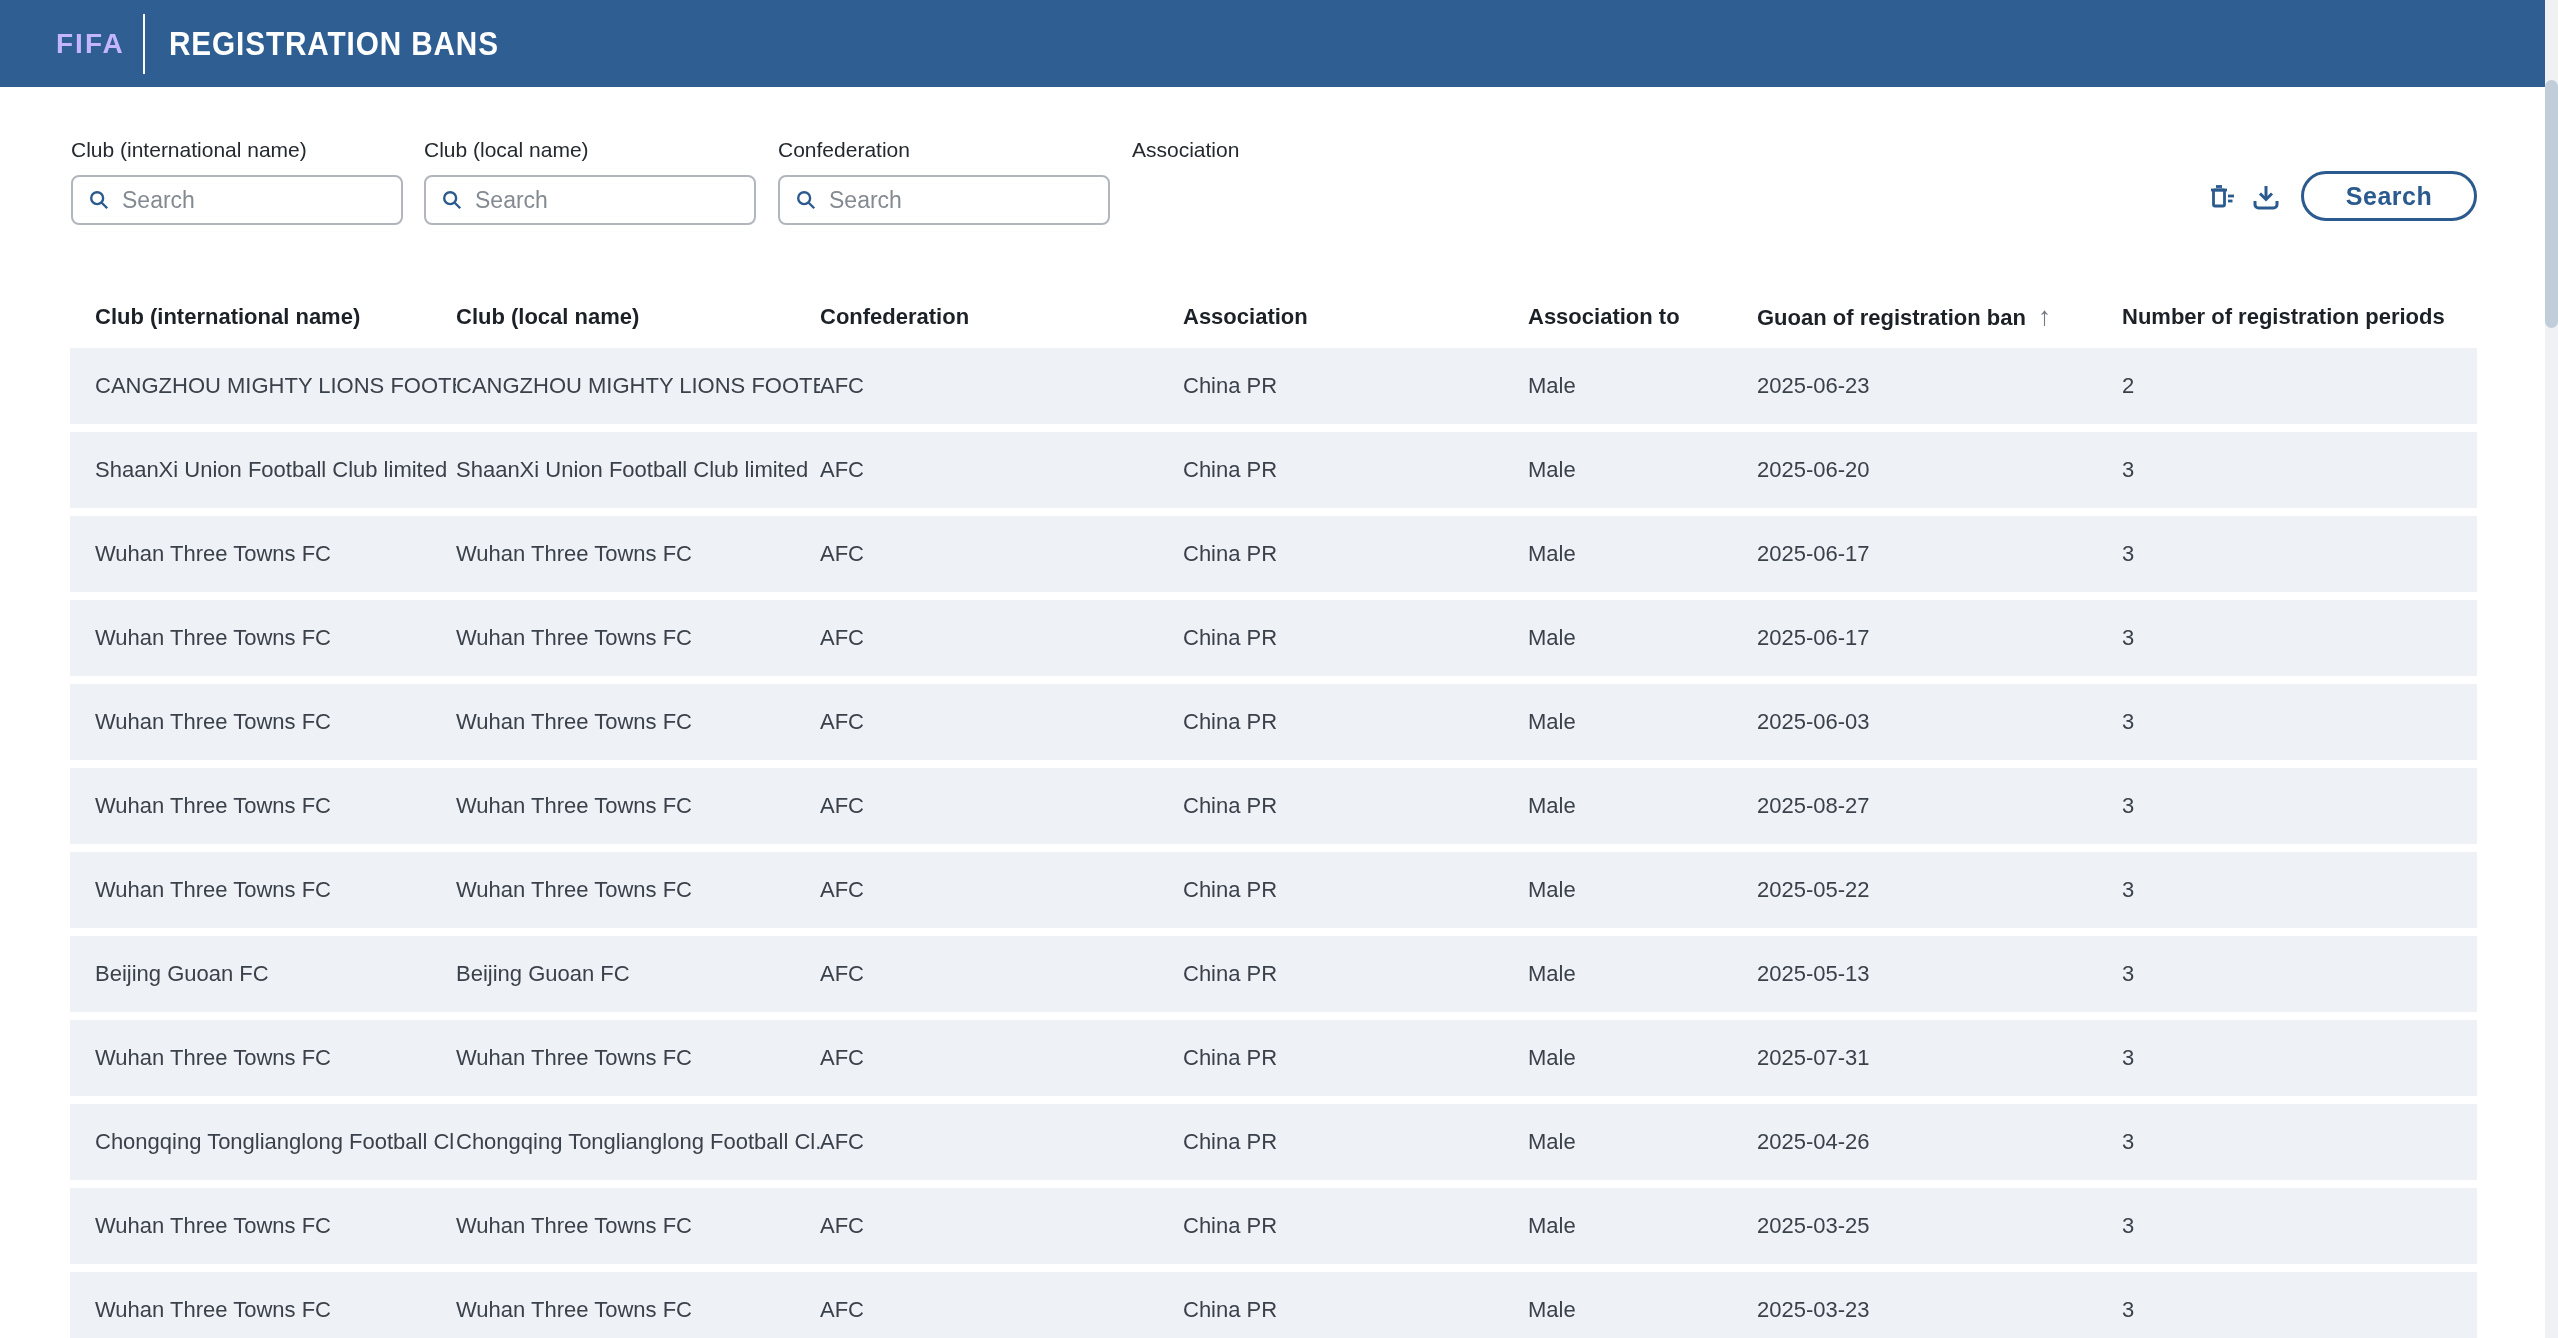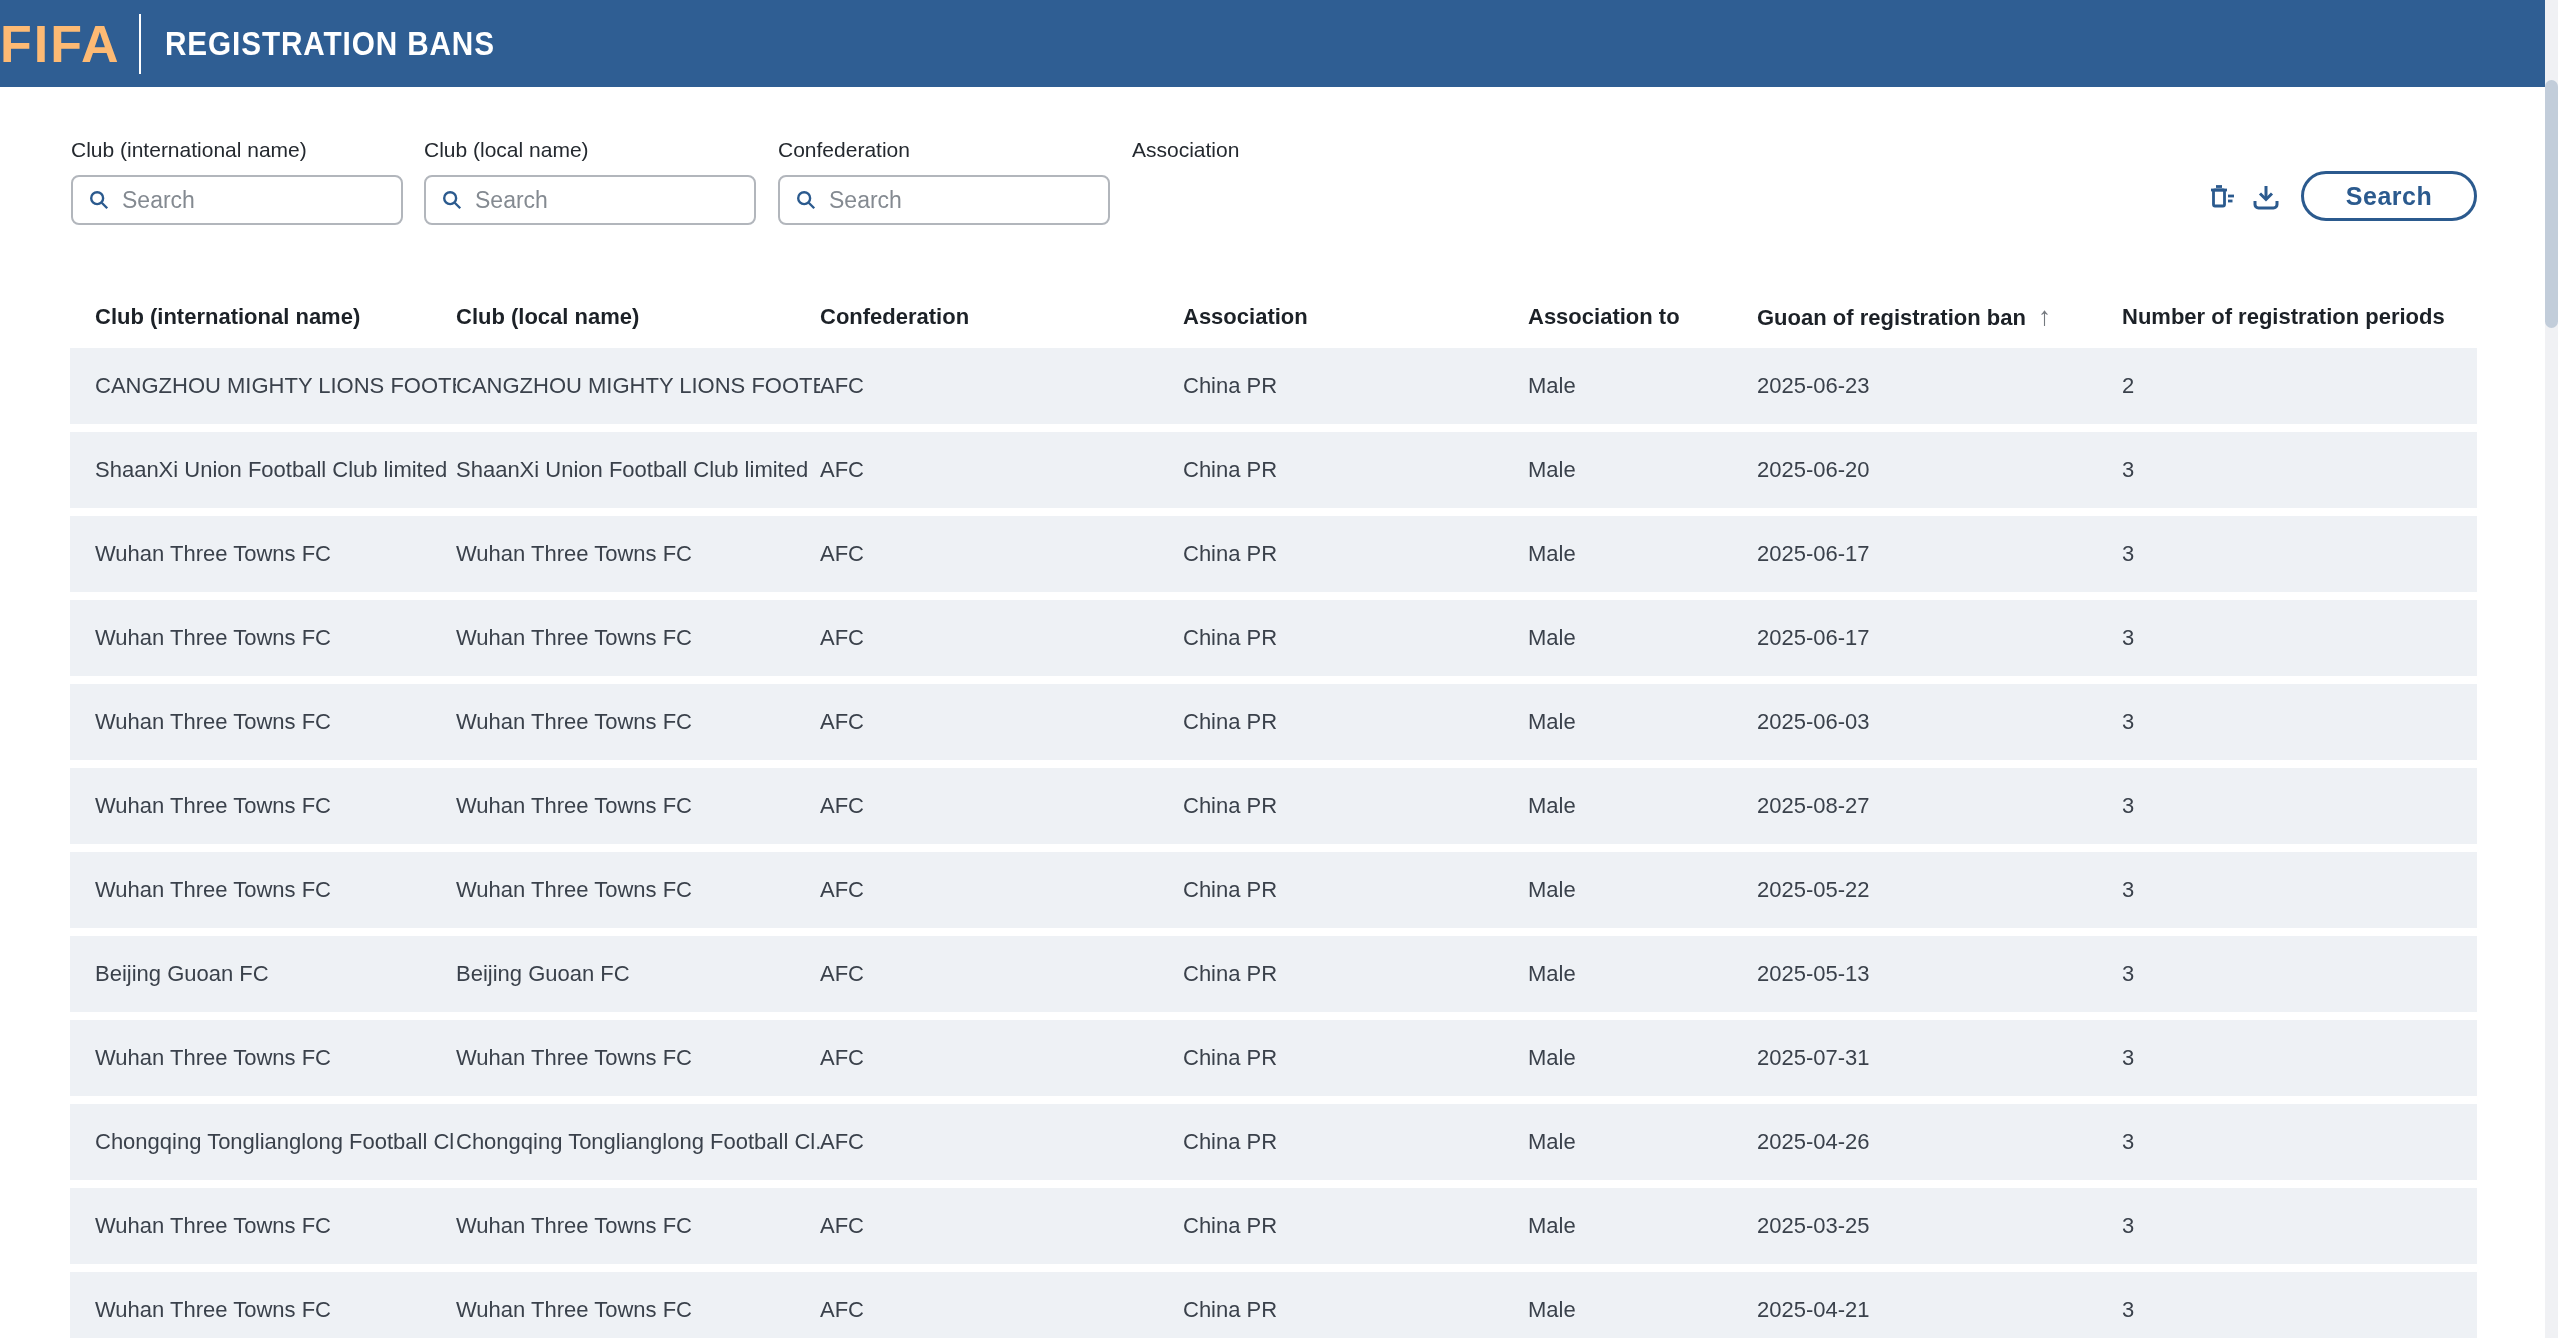--- a/index.html
+++ b/index.html
@@ -17,22 +17,23 @@
   
   .appbar {
     position: absolute;
     top: 0; left: 0;
     width: 2545px; height: 87px;
     background: #2f5e93;
     display: flex;
     align-items: center;
   }
   .logo {
-    color: #fdba74;
-    font-size: 52px;
+    margin-left: 56px;
+    color: #c4b5fd;
+    font-size: 28px;
     font-weight: bold;
     letter-spacing: 2px;
   }
   .appbar-divider {
     width: 2px; height: 60px;
     background: #ffffff;
     margin-left: 18px;
   }
   .app-title {
     margin-left: 24px;
@@ -329,21 +330,21 @@
         <div class="cell c5">Male</div>
         <div class="cell c6">2025-03-25</div>
         <div class="cell c7">3</div>
       </div>
       <div class="trow">
         <div class="cell c1">Wuhan Three Towns FC</div>
         <div class="cell c2">Wuhan Three Towns FC</div>
         <div class="cell c3">AFC</div>
         <div class="cell c4">China PR</div>
         <div class="cell c5">Male</div>
-        <div class="cell c6">2025-04-21</div>
+        <div class="cell c6">2025-03-23</div>
         <div class="cell c7">3</div>
       </div>
     </div>
 
   <div class="scroll-track">
     <div class="scroll-thumb"></div>
   </div>
 
 </div>
 

